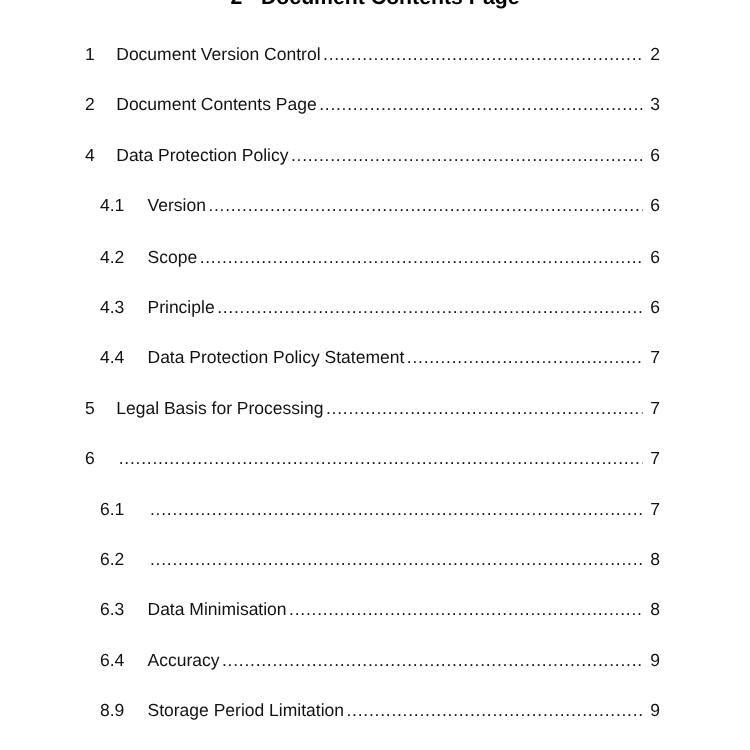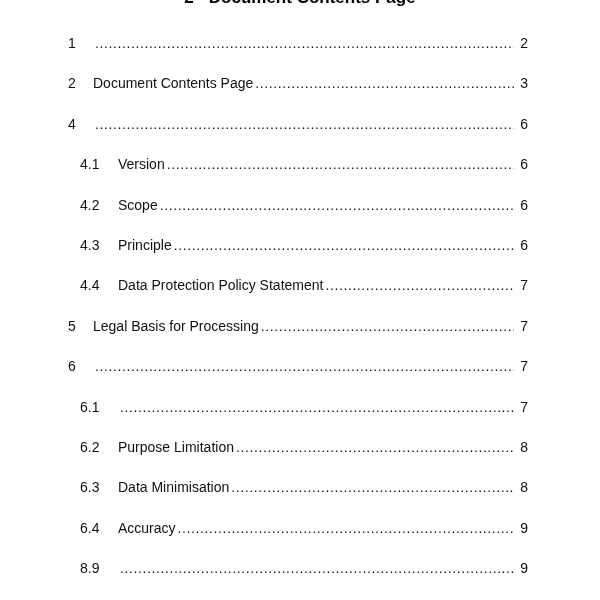--- a/index.html
+++ b/index.html
@@ -81,33 +81,35 @@
 
 <div class="doc-page">
 
   <h1 class="doc-heading">
     <span class="heading-num">2</span><span>Document Contents Page</span>
   </h1>
 
   <div class="toc-list">
     <div class="toc-row level-1">
       <span class="toc-num">1</span>
+      <span class="toc-label">Document Version Control</span>
       <span class="toc-leader"></span>
       <span class="toc-page">2</span>
     </div>
 
     <div class="toc-row level-1">
       <span class="toc-num">2</span>
       <span class="toc-label">Document Contents Page</span>
       <span class="toc-leader"></span>
       <span class="toc-page">3</span>
     </div>
 
     <div class="toc-row level-1">
       <span class="toc-num">4</span>
+      <span class="toc-label">Data Protection Policy</span>
       <span class="toc-leader"></span>
       <span class="toc-page">6</span>
     </div>
 
     <div class="toc-row level-2">
       <span class="toc-num">4.1</span>
       <span class="toc-label">Version</span>
       <span class="toc-leader"></span>
       <span class="toc-page">6</span>
     </div>
@@ -147,39 +149,39 @@
     </div>
 
     <div class="toc-row level-2">
       <span class="toc-num">6.1</span>
       <span class="toc-leader"></span>
       <span class="toc-page">7</span>
     </div>
 
     <div class="toc-row level-2">
       <span class="toc-num">6.2</span>
-      <span class="toc-label">Purpose Limitation</span>
       <span class="toc-leader"></span>
       <span class="toc-page">8</span>
     </div>
 
     <div class="toc-row level-2">
       <span class="toc-num">6.3</span>
       <span class="toc-label">Data Minimisation</span>
       <span class="toc-leader"></span>
       <span class="toc-page">8</span>
     </div>
 
     <div class="toc-row level-2">
       <span class="toc-num">6.4</span>
       <span class="toc-label">Accuracy</span>
       <span class="toc-leader"></span>
       <span class="toc-page">9</span>
     </div>
 
     <div class="toc-row level-2">
       <span class="toc-num">8.9</span>
+      <span class="toc-label">Storage Period Limitation</span>
       <span class="toc-leader"></span>
       <span class="toc-page">9</span>
     </div>
   </div>
 
 </div>
 
 </body></html>

